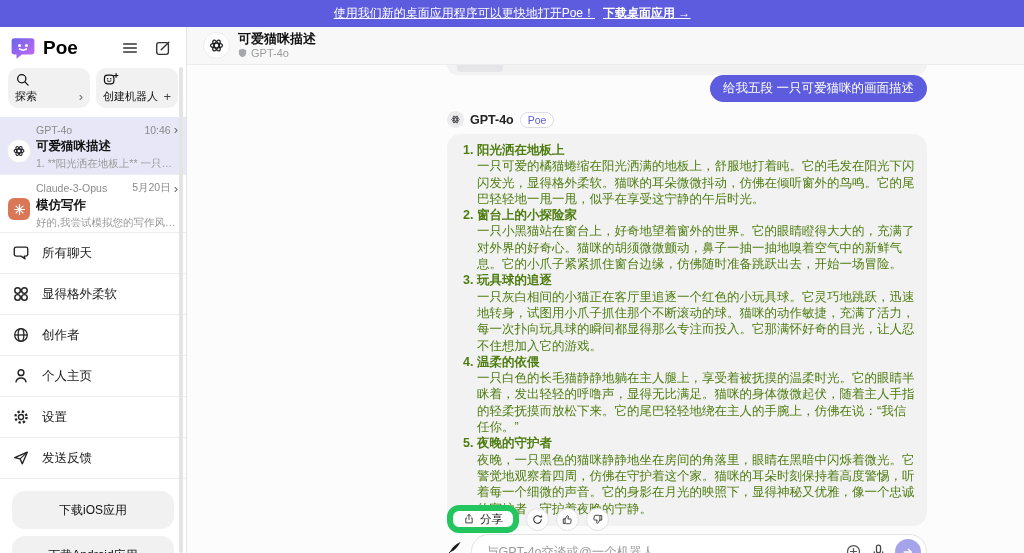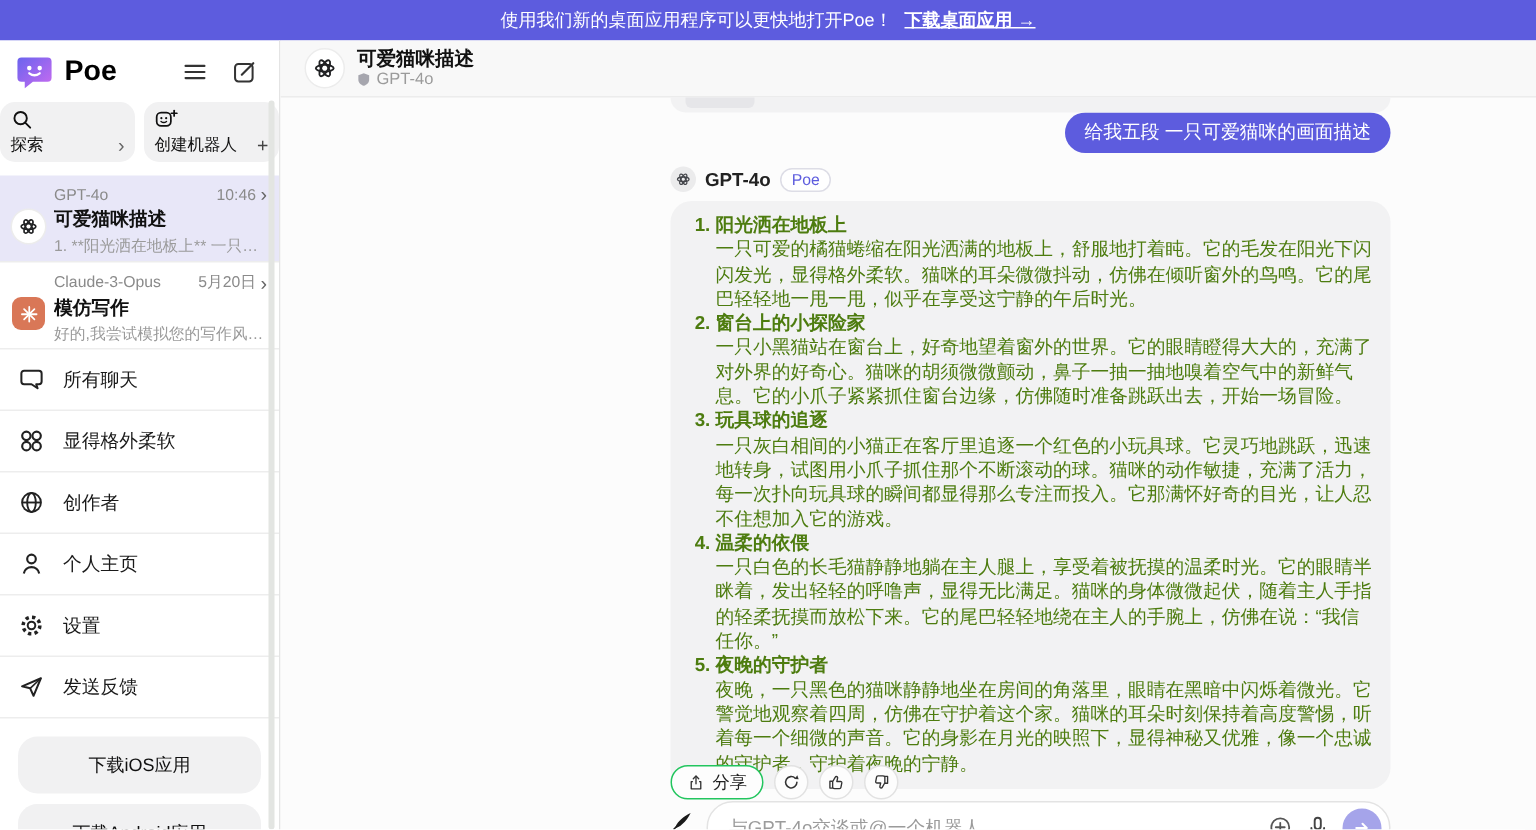--- a/index.html
+++ b/index.html
@@ -1,35 +1,35 @@
 <!DOCTYPE html>
 <html><head>
 <meta charset="utf-8">
 <style>
   * { margin:0; padding:0; box-sizing:border-box; }
   html,body { width:1024px; height:553px; overflow:hidden; background:#fff;
     font-family:"Liberation Sans","DejaVu Sans",sans-serif; color:#1a1a1a; }
 
   
   .banner { height:27px; background:#5d5cde; color:#fff; display:flex;
-    align-items:center; justify-content:center; gap:8px; font-size:12px; }
+    align-items:center; justify-content:center; gap:8px; font-size:12px;text-decoration:underline; }
   .banner .link { font-weight:bold; text-decoration:underline; cursor:pointer; }
 
   .app { display:flex; height:526px; }
 
   
   .sidebar { width:187px; flex:none; background:#fff; border-right:1px solid #e4e4e4;
     position:relative; overflow:hidden; }
   .sb-head { display:flex; align-items:center; padding:8px 14px 5px 10px; height:38px; }
   .sb-logo { width:26px; height:26px; flex:none; }
   .sb-title { font-size:19px; font-weight:bold; margin-left:7px; color:#000; }
   .sb-head-icons { margin-left:auto; display:flex; gap:15px; align-items:center; }
   .icon-btn { width:18px; height:18px; cursor:pointer; }
 
-  .sb-cards { display:flex; gap:6px; padding:3px 0 9px; }
+  .sb-cards { display:flex; gap:6px; padding:3px 8px 9px; }
   .sb-card { flex:1; background:#f1f1f2; border-radius:10px; height:40px; padding:4px 7px;
     display:flex; flex-direction:column; justify-content:space-between; cursor:pointer; }
   .sb-card-bottom { display:flex; justify-content:space-between; align-items:center;
     font-size:11px; color:#111; }
   .chev { color:#666; font-size:13px; line-height:1; }
   .plus-glyph { color:#444; font-size:13px; line-height:1; }
 
   .chat-item { position:relative; height:57px; padding:6px 8px 0 36px; cursor:pointer; }
   .chat-item.selected { background:#e8e7f8; }
   .ci-row1 { display:flex; justify-content:space-between; align-items:center;
@@ -88,21 +88,21 @@
   .bot-bubble { margin-top:6px; background:#f2f2f3; border-radius:14px;
     padding:8px 12px 9px 6px; }
   .bot-bubble ol { margin:0; padding-left:24px; font-size:12.5px; line-height:16.3px;
     color:#4d7c0f; }
   .bot-bubble li::marker { font-weight:bold; }
   .it { font-weight:bold; display:block; }
   .ib { display:block; }
 
   .actions { position:absolute; bottom:20px; left:0; display:flex; gap:7px;
     align-items:center; }
-  .act-pill { height:23px; border:1px solid #22c55e; background:#fdfdfd;
+  .act-pill { height:23px; border:6px solid #22c55e; background:#fdfdfd;
     border-radius:12px; display:flex; align-items:center; gap:5px; padding:8px 10px;
     font-size:11.5px; color:#222; cursor:pointer; }
   .act-btn { width:23px; height:23px; border:1px solid #e2e2e2; background:#fdfdfd;
     border-radius:50%; display:flex; align-items:center; justify-content:center;
     cursor:pointer; }
 
   .input-row { position:absolute; bottom:-16px; left:0; right:0; display:flex;
     align-items:flex-start; gap:8px; }
   .quill { width:16px; height:16px; margin-top:5px; flex:none; }
   .input-pill { flex:1; height:35px; border:1px solid #e3e3e3; background:#fff;

